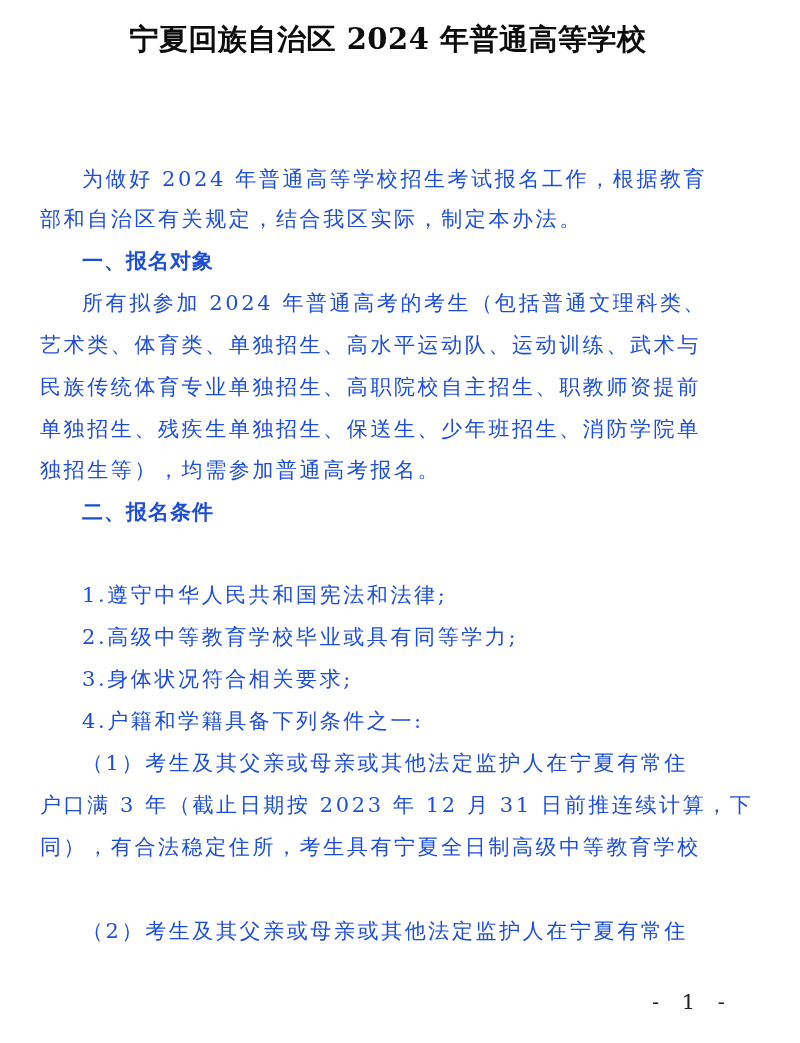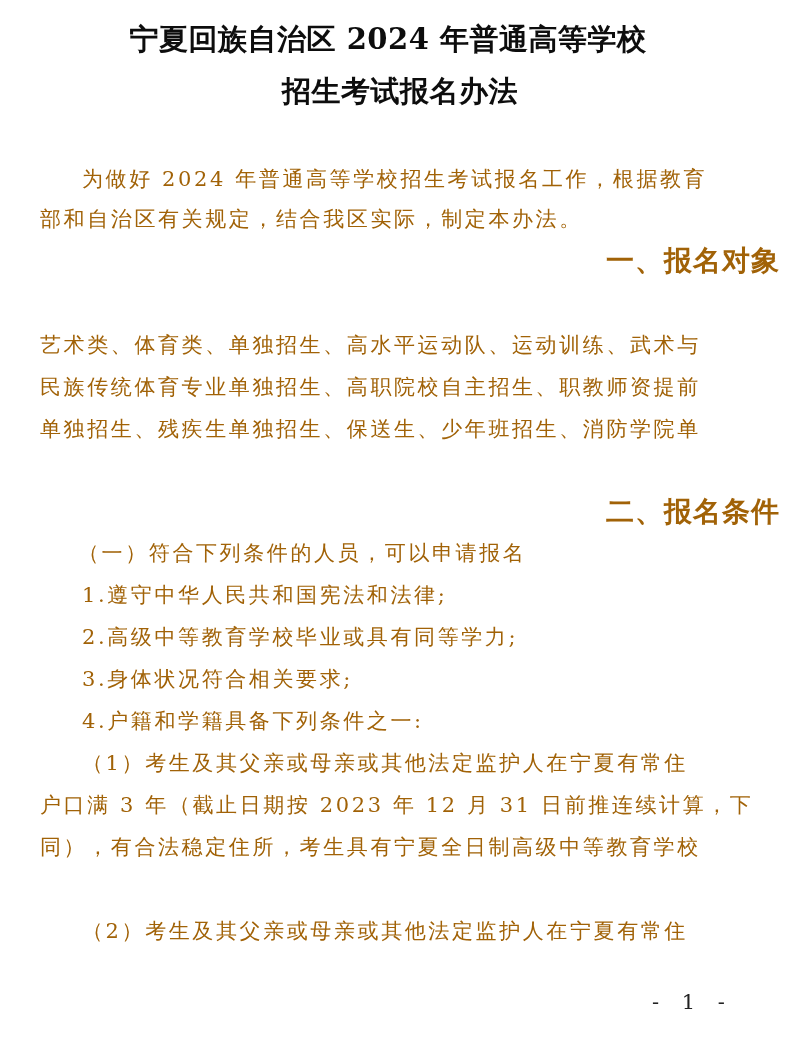--- a/index.html
+++ b/index.html
@@ -36,63 +36,62 @@
     .title.l2 { top: 72px; }
 
     .line {
       position: absolute;
       left: 40px;
       width: 680px;
       font-size: 21px;
       line-height: 30px;
       letter-spacing: 2.6px;
       white-space: nowrap;
-      color: #a16207;
+      color: #1d4ed8;
       font-family: "DejaVu Serif", "Liberation Serif", serif;
     }
     .line.indent { left: 82px; }
     .line.heading {
-      left: 100px;
+      left: 82px;
       font-family: "DejaVu Sans", "Liberation Sans", sans-serif;
       font-weight: bold;
       letter-spacing: 1px;
-      font-size: 28px;
-      text-align: right;
+      font-size: 21px;
     }
     .line.sub { left: 88px; }
 
     .page-number {
       position: absolute;
       top: 990px;
       left: 652px;
       font-size: 21px;
       letter-spacing: 8px;
       color: #222;
       font-family: "DejaVu Serif", "Liberation Serif", serif;
     }
   </style>
 </head>
 <body>
 
 <div class="page">
 
   <div class="title l1">宁夏回族自治区 2024 年普通高等学校</div>
-  <div class="title l2">招生考试报名办法</div>
 
   <div class="line indent" style="top:164px">为做好 2024 年普通高等学校招生考试报名工作，根据教育</div>
   <div class="line" style="top:204px">部和自治区有关规定，结合我区实际，制定本办法。</div>
 
   <div class="line heading" style="top:246px">一、报名对象</div>
 
+  <div class="line indent" style="top:288px">所有拟参加 2024 年普通高考的考生（包括普通文理科类、</div>
   <div class="line" style="top:330px">艺术类、体育类、单独招生、高水平运动队、运动训练、武术与</div>
   <div class="line" style="top:372px">民族传统体育专业单独招生、高职院校自主招生、职教师资提前</div>
   <div class="line" style="top:414px">单独招生、残疾生单独招生、保送生、少年班招生、消防学院单</div>
+  <div class="line" style="top:455px">独招生等），均需参加普通高考报名。</div>
 
   <div class="line heading" style="top:497px">二、报名条件</div>
-  <div class="line sub" style="top:538px;left:78px">（一）符合下列条件的人员，可以申请报名</div>
 
   <div class="line indent" style="top:580px">1.遵守中华人民共和国宪法和法律;</div>
   <div class="line indent" style="top:622px">2.高级中等教育学校毕业或具有同等学力;</div>
   <div class="line indent" style="top:664px">3.身体状况符合相关要求;</div>
   <div class="line indent" style="top:706px">4.户籍和学籍具备下列条件之一:</div>
 
   <div class="line indent" style="top:748px">（1）考生及其父亲或母亲或其他法定监护人在宁夏有常住</div>
   <div class="line" style="top:790px">户口满 3 年（截止日期按 2023 年 12 月 31 日前推连续计算，下</div>
   <div class="line" style="top:832px">同），有合法稳定住所，考生具有宁夏全日制高级中等教育学校</div>
 

